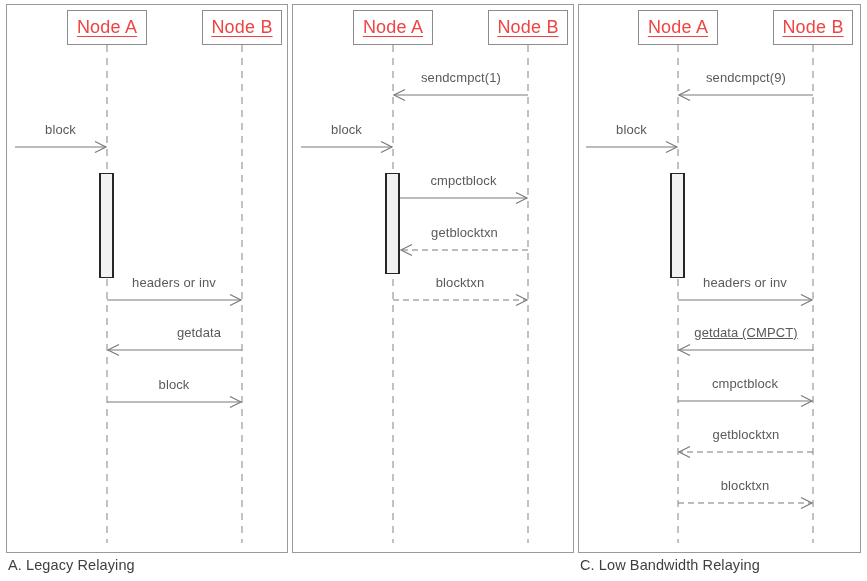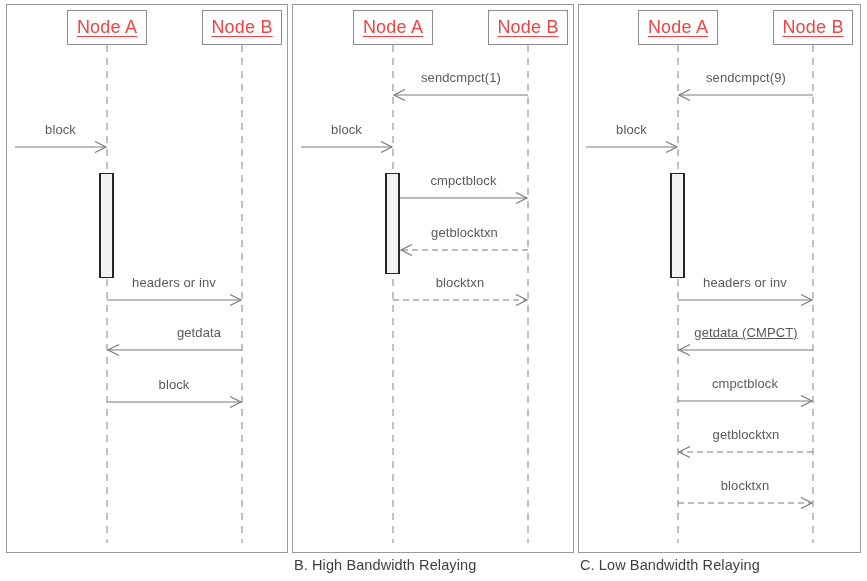--- a/index.html
+++ b/index.html
@@ -176,16 +176,16 @@
       <div class="msg-label" style="left: 460px; top: 275px;">blocktxn</div>
       <div class="msg-label" style="left: 746px; top: 70px;">sendcmpct(9)</div>
       <div class="msg-label" style="left: 631.5px; top: 122px;">block</div>
       <div class="msg-label" style="left: 745px; top: 275px;">headers or inv</div>
       <div class="msg-label" style="left: 746px; top: 325px; text-decoration: underline;">getdata (CMPCT)</div>
       <div class="msg-label" style="left: 745px; top: 376px;">cmpctblock</div>
       <div class="msg-label" style="left: 746px; top: 427px;">getblocktxn</div>
       <div class="msg-label" style="left: 745px; top: 478px;">blocktxn</div>
     </div>
 
-  <div class="caption" id="caption-b">B. High Bandwidth Relaying</div>
+  <div class="caption" id="caption-a">A. Legacy Relaying</div>
   <div class="caption" id="caption-c">C. Low Bandwidth Relaying</div>
 
 </div>
 
 </body></html>

